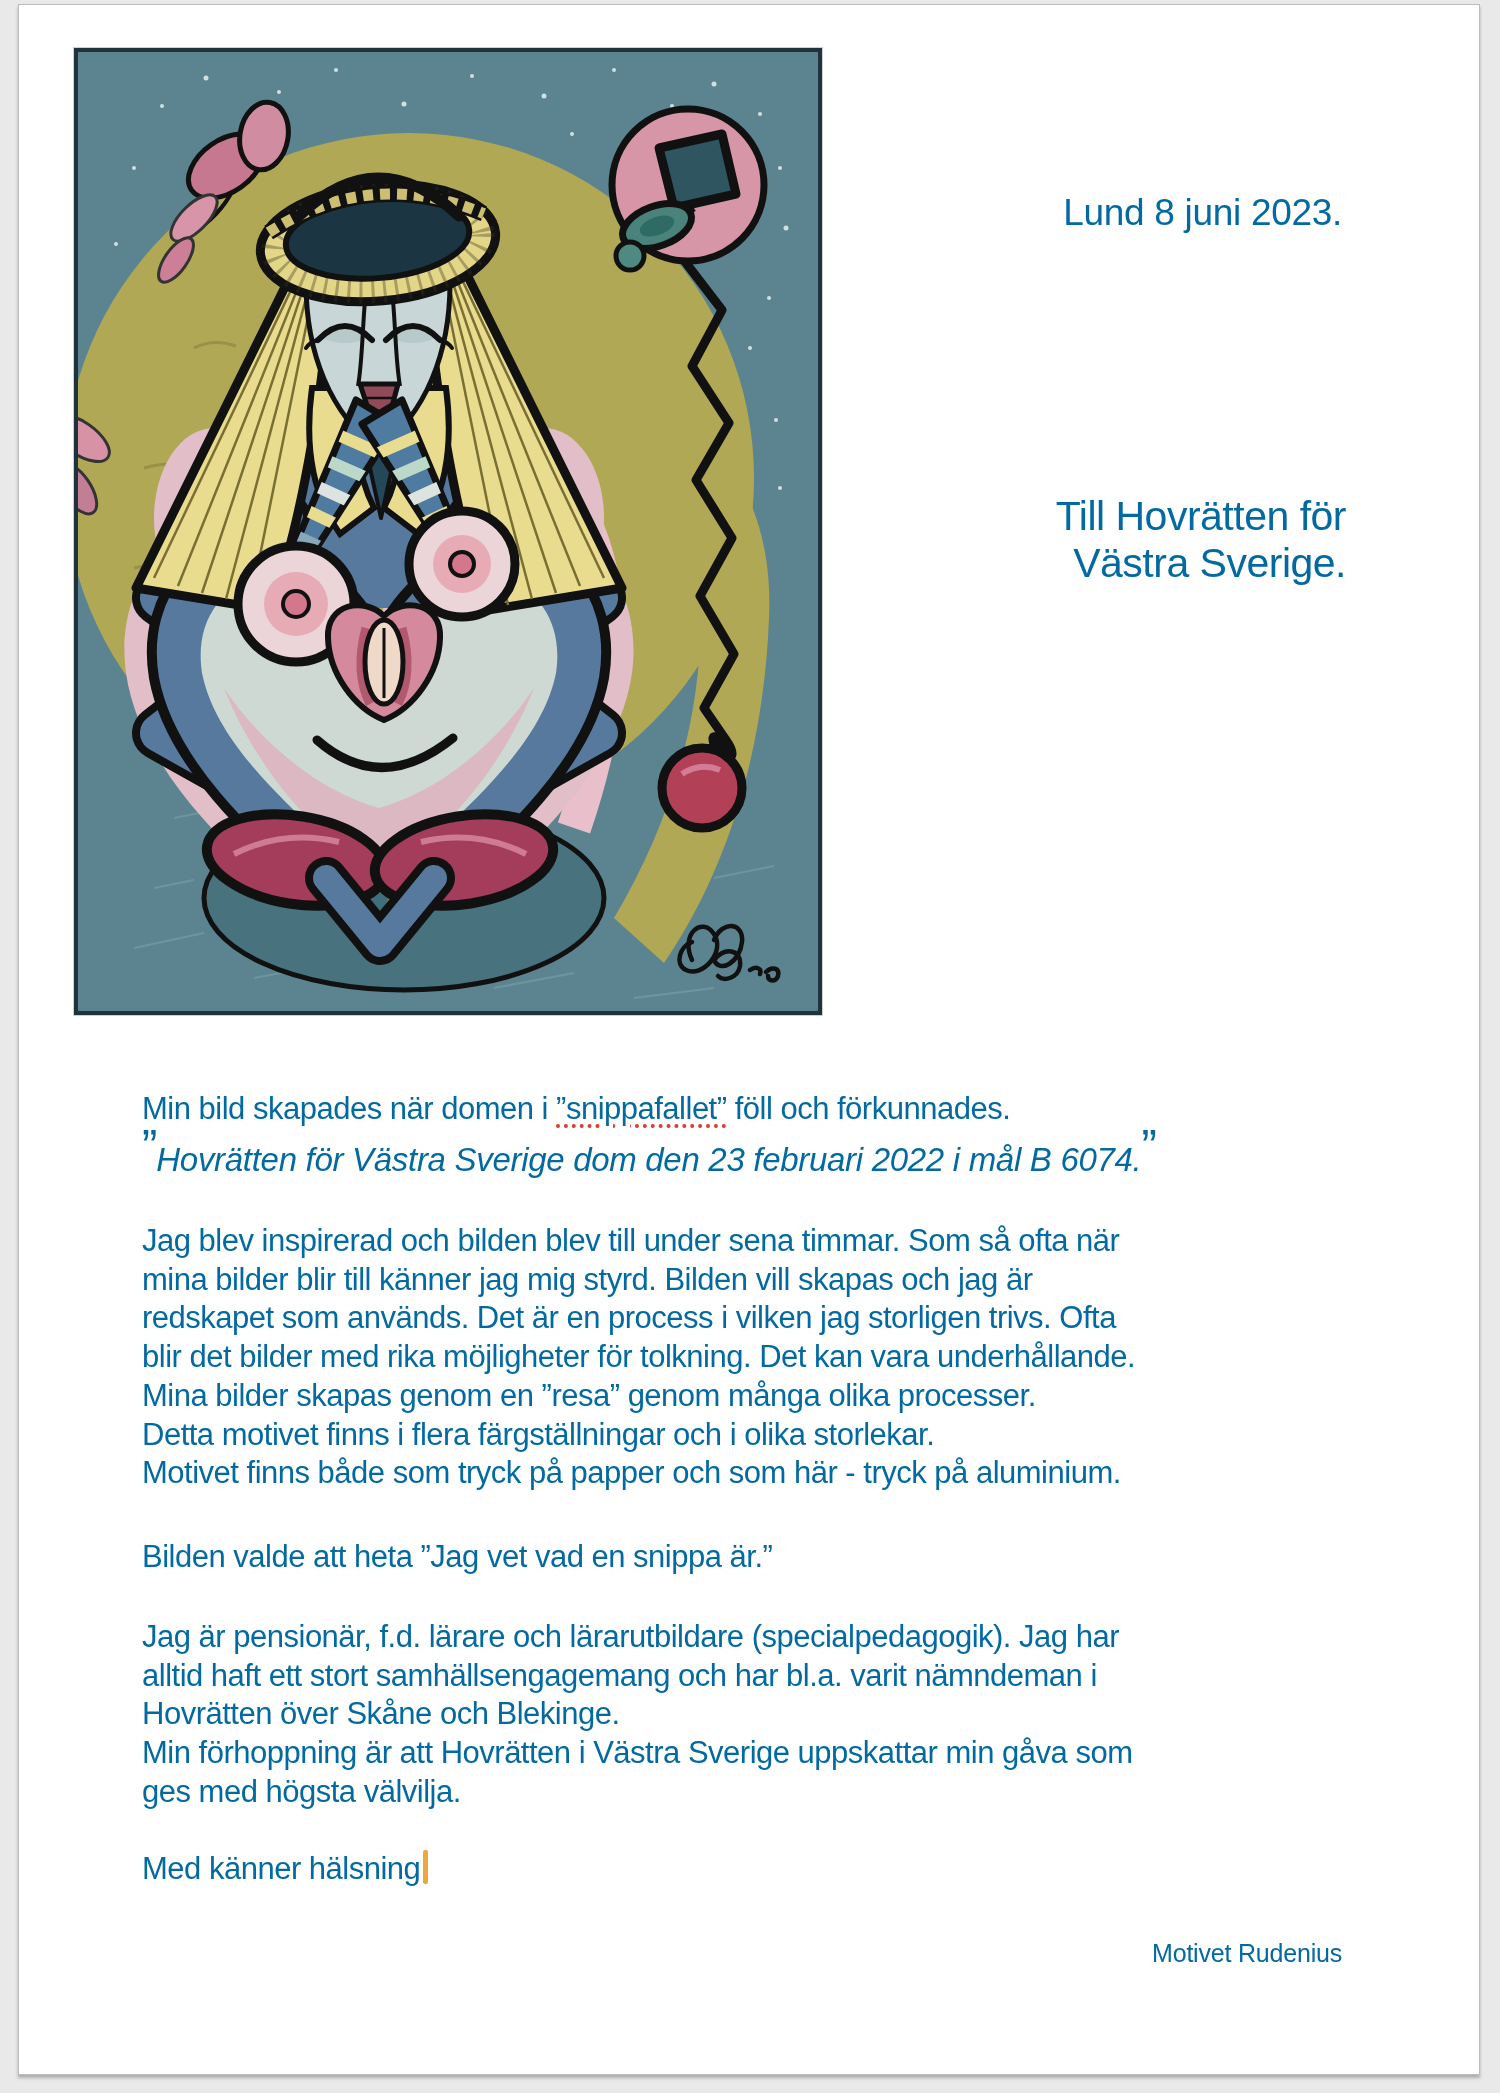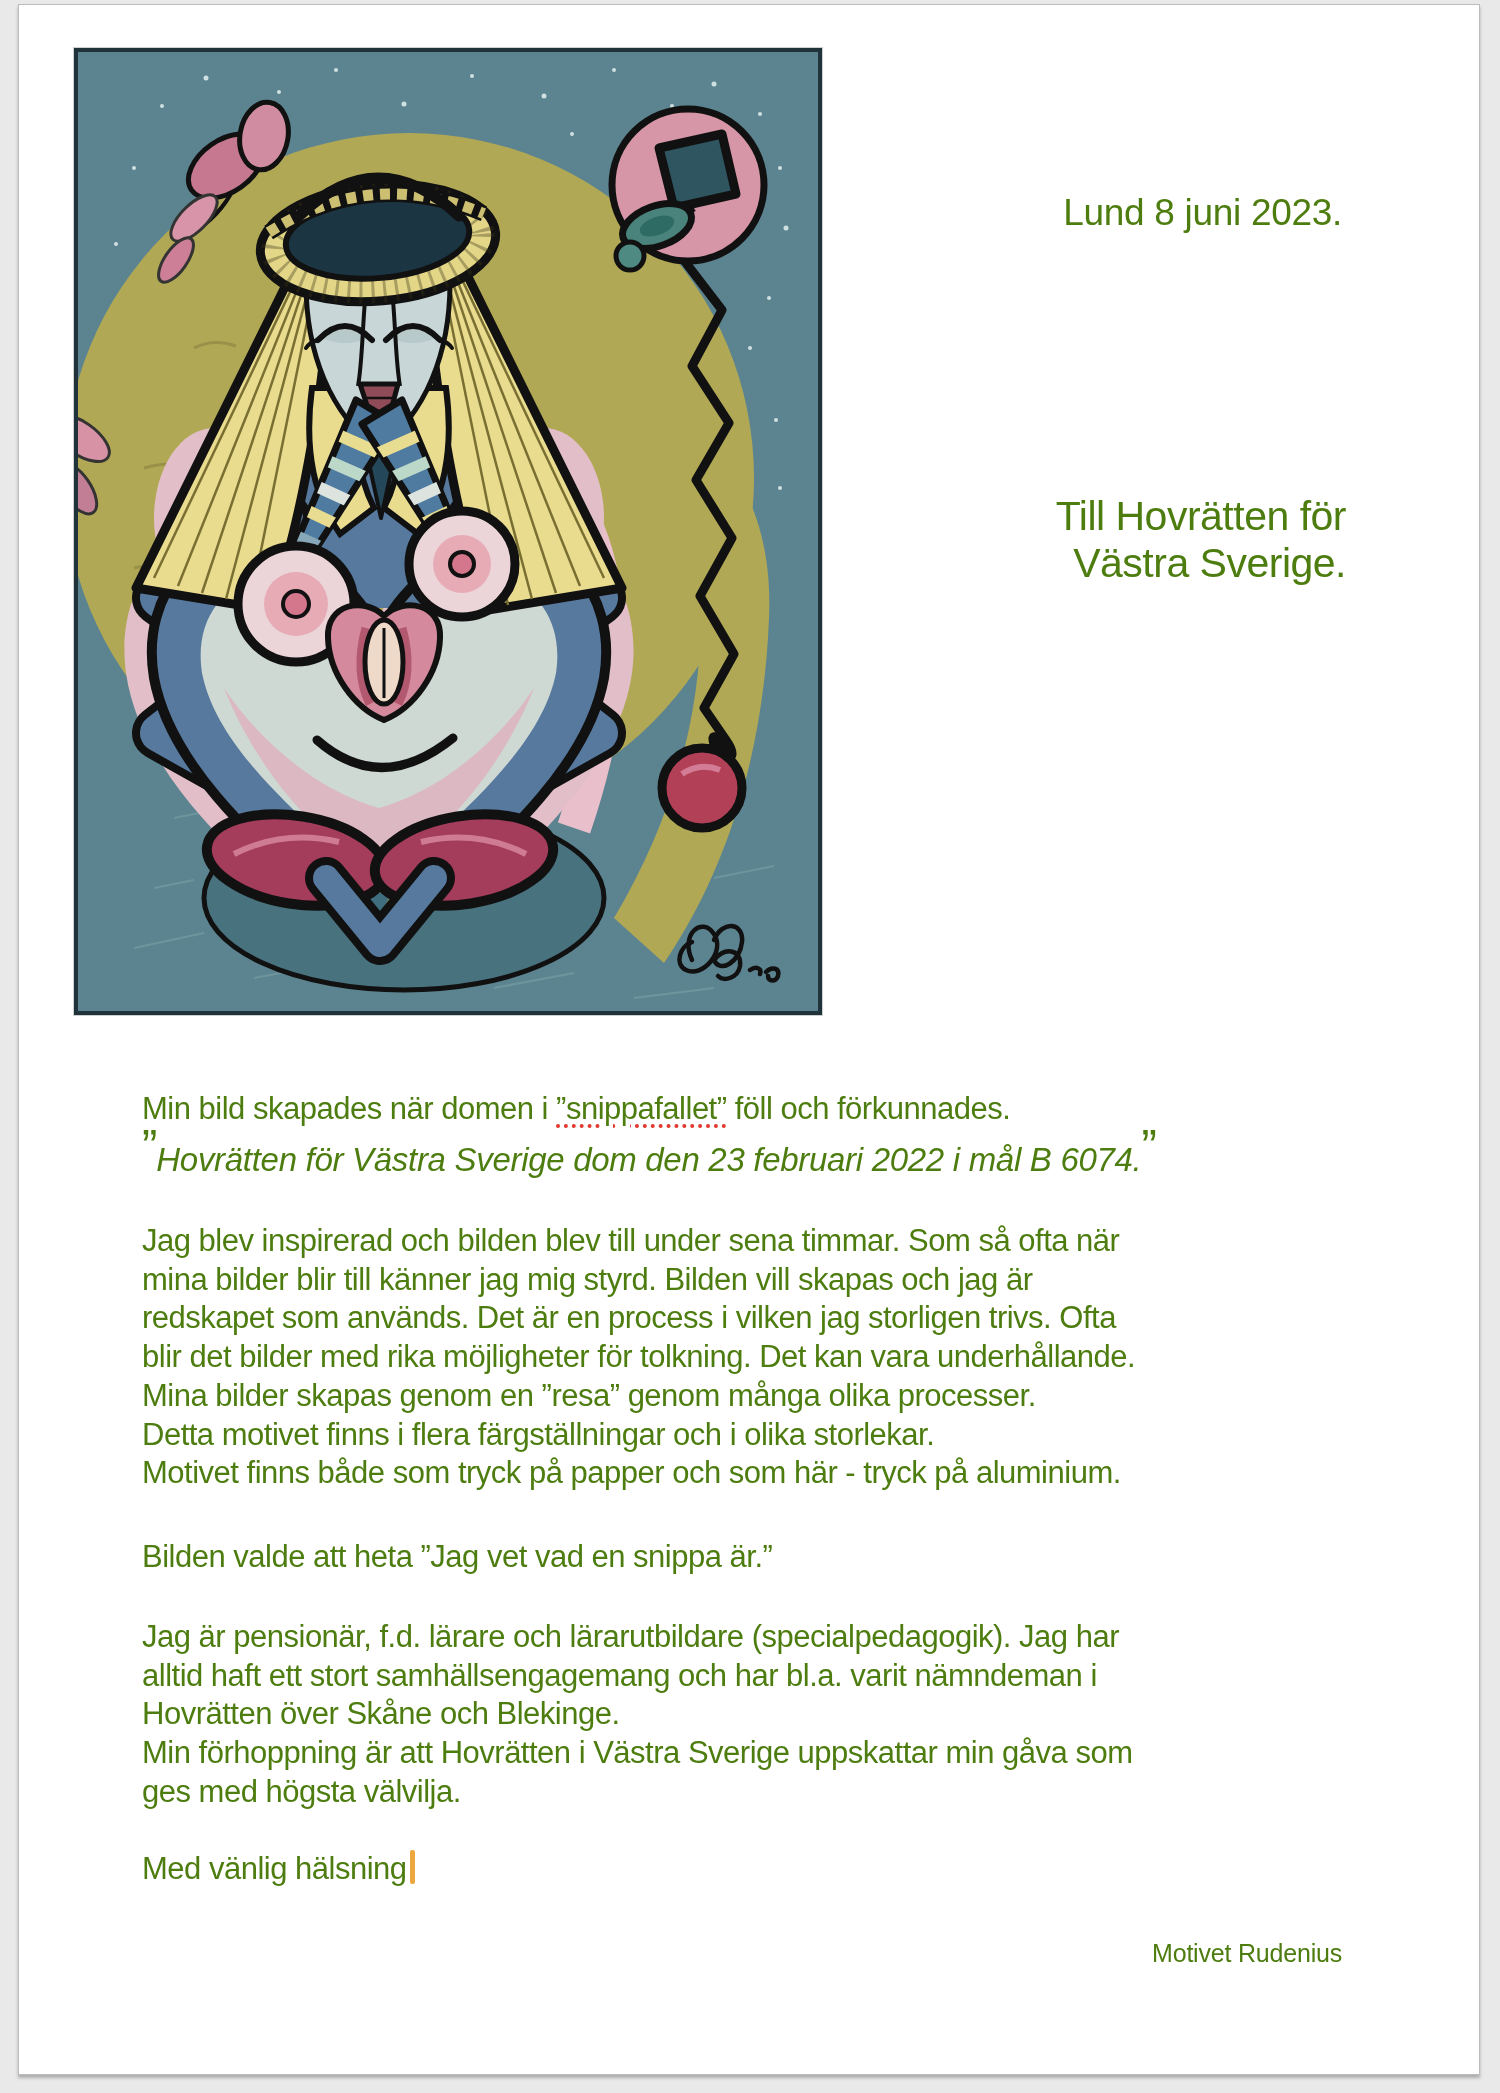--- a/index.html
+++ b/index.html
@@ -1,20 +1,20 @@
 <!DOCTYPE html>
 <html><head>
 <meta charset="utf-8">
 <style>
   html,body{margin:0;padding:0;background:#e9e9ea;}
   .window{
     position:relative;width:1500px;height:2093px;overflow:hidden;
     background:#e9e9ea;
     font-family:"Liberation Sans","DejaVu Sans",sans-serif;
-    color:#4d7c0f;
+    color:#0369a1;
   }
   .page{
     position:absolute;left:18px;top:4px;width:1462px;height:2071px;
     background:#ffffff;border:1px solid #bcbcbc;box-sizing:border-box;
     box-shadow:0 3px 3px rgba(0,0,0,.25);
   }
   .artwork{
     position:absolute;left:54px;top:42px;width:748px;height:967px;margin:0;
     border:1px solid #cfcfcf;box-sizing:content-box;
   }
@@ -299,18 +299,18 @@
 Mina bilder skapas genom en ”resa” genom många olika processer.
 Detta motivet finns i flera färgställningar och i olika storlekar.
 Motivet finns både som tryck på papper och som här - tryck på aluminium.</div>
 
     <div class="abs bodytext pre para2">Jag är pensionär, f.d. lärare och lärarutbildare (specialpedagogik). Jag har
 alltid haft ett stort samhällsengagemang och har bl.a. varit nämndeman i
 Hovrätten över Skåne och Blekinge.
 Min förhoppning är att Hovrätten i Västra Sverige uppskattar min gåva som
 ges med högsta välvilja.</div>
 
-    <div class="abs bodytext closing"><span>Med vänlig hälsning</span><span class="caret"></span></div>
+    <div class="abs bodytext closing"><span>Med känner hälsning</span><span class="caret"></span></div>
 
     <div class="sig-name">Motivet Rudenius</div>
 
   </div>
 </div>
 
 </body></html>

